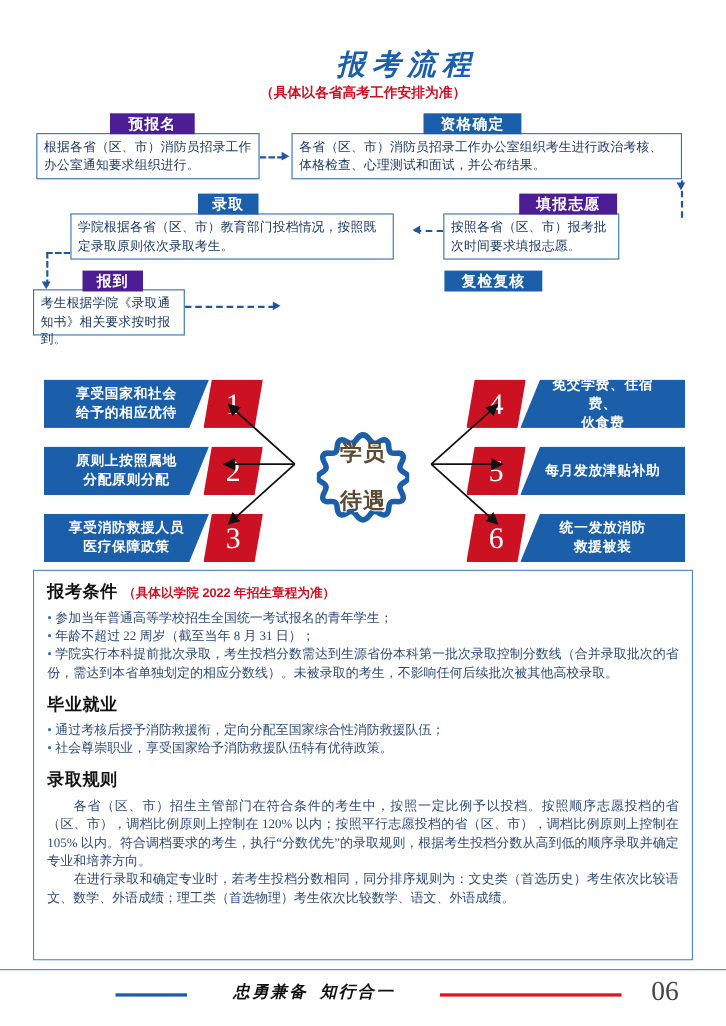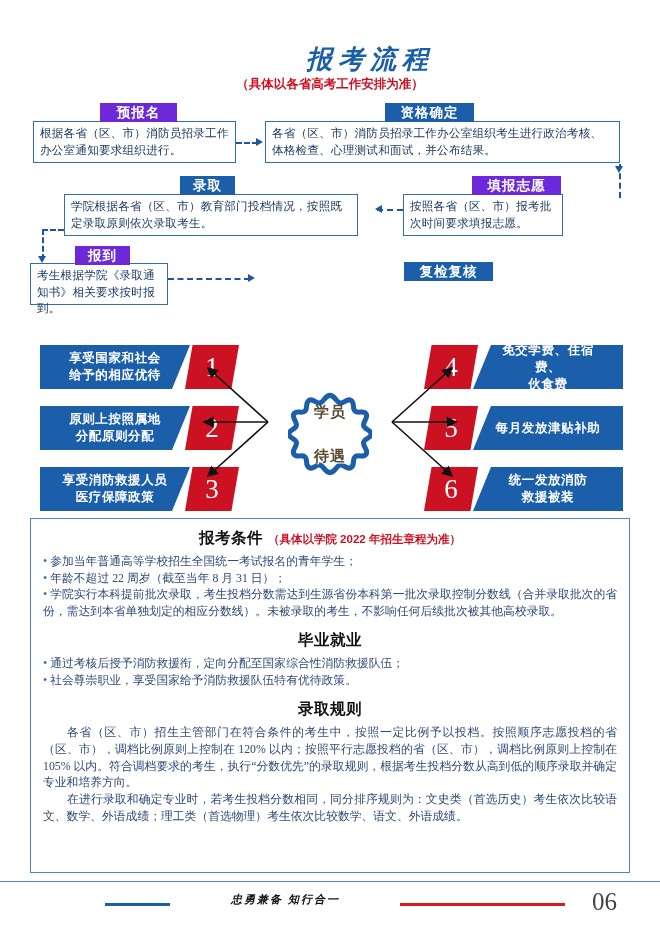--- a/index.html
+++ b/index.html
@@ -42,21 +42,21 @@
   .flow-badge{
     position:absolute;
     height:19px;line-height:19px;
     font-family:"Liberation Sans","DejaVu Sans",sans-serif;
     font-size:13.5px;font-weight:bold;color:#ffffff;
     text-align:center;letter-spacing:1px;
     padding:0 9px;
     box-sizing:border-box;
     z-index:3;
   }
-  .badge-red{background:#6d28d9;}
+  .badge-red{background:#4c1d95;}
   .badge-blue{background:#1b5faa;text-align:center;}
 
   .flow-box{
     position:absolute;
     border:1.3px solid #2f6fb5;
     background:#ffffff;
     box-sizing:border-box;
     padding:4px 6px 3px 6px;
     font-family:"Liberation Serif","DejaVu Serif",serif;
     font-size:11.6px;
@@ -120,21 +120,21 @@
   
   .right .b-num{left:0;clip-path:polygon(14% 0,100% 0,86% 100%,0 100%);}
   .right .b-text{left:49px;width:150px;clip-path:polygon(12% 0,100% 0,100% 100%,0 100%);}
 
   
   #gear-wrap{position:absolute;left:288px;top:392px;width:84px;height:84px;z-index:4;}
   #gear-label{
     position:absolute;left:0;top:0;width:84px;height:84px;
     display:flex;flex-direction:column;align-items:center;justify-content:center;
     font-family:"Liberation Serif","DejaVu Serif",serif;
-    font-weight:bold;font-size:15px;line-height:20px;
+    font-weight:bold;font-size:20px;line-height:20px;
     color:#5a4a32;
     text-shadow:1px 1px 0 #ffffff;
     letter-spacing:1px;
     gap:24px;
   }
   #arrows-svg{position:absolute;left:0;top:330px;width:660px;height:170px;z-index:1;}
 
   
   #info-panel{
     position:absolute;left:30px;top:518px;width:600px;height:355px;
@@ -143,21 +143,20 @@
     box-sizing:border-box;
     padding:9px 12px 8px 12px;
   }
   .panel-head{
     font-family:"Liberation Sans","DejaVu Sans",sans-serif;
     font-weight:bold;
     font-size:15.5px;
     color:#111111;
     letter-spacing:0.5px;
     margin:0 0 4px 0;
-    text-align:center;
   }
   .panel-head .note{
     font-size:11.5px;color:#cc1122;font-weight:bold;letter-spacing:0;
   }
   .h-gap{margin-top:11px;}
   .bullet-line{
     font-family:"Liberation Serif","DejaVu Serif",serif;
     font-size:11.8px;line-height:16.5px;
     color:#2e4a77;
     text-align:justify;
@@ -181,23 +180,23 @@
   }
 
   
   #footer{position:absolute;left:0;top:890px;width:660px;height:30px;}
   .f-rule{position:absolute;top:13px;height:0;}
   #f-rule-blue{left:105px;width:65px;border-top:3px solid #1b5faa;}
   #f-rule-red{left:400px;width:165px;border-top:3px solid #d71920;}
   #f-motto{
     position:absolute;left:178px;top:2px;width:215px;
     text-align:center;
-    font-family:Liberation Sans, sans-serif;
+    font-family:Liberation Mono, monospace;
     font-weight:bold;font-style:italic;
-    font-size:11px;color:#111111;letter-spacing:2px;
+    font-size:15px;color:#111111;letter-spacing:2px;
   }
   #f-pageno{
     position:absolute;left:592px;top:-2px;width:60px;
     font-family:"Liberation Serif","DejaVu Serif",serif;
     font-size:25px;color:#444444;
   }
   #footer-topline{position:absolute;left:0;top:881px;width:660px;height:0;border-top:1px solid #4a86c8;}
 </style>
 </head>
 <body>
@@ -231,21 +230,21 @@
 
   <div class="flow-badge badge-red" style="left:472px;top:176px;width:89px;">填报志愿</div>
   <div class="flow-box" style="left:403px;top:194px;width:160px;height:42px;">按照各省（区、市）报考批次时间要求填报志愿。</div>
 
   <div class="flow-badge badge-blue" style="left:180px;top:176px;width:55px;">录取</div>
   <div class="flow-box" style="left:64px;top:194px;width:294px;height:42px;">学院根据各省（区、市）教育部门投档情况，按照既定录取原则依次录取考生。</div>
 
   <div class="flow-badge badge-red" style="left:75px;top:246px;width:55px;">报到</div>
   <div class="flow-box" style="left:30px;top:263px;width:138px;height:42px;">考生根据学院《录取通知书》相关要求按时报到。</div>
 
-  <div class="flow-badge badge-blue" style="left:404px;top:246px;width:89px;margin-top:16px;">复检复核</div>
+  <div class="flow-badge badge-blue" style="left:404px;top:246px;width:89px;">复检复核</div>
 
 
   <svg id="arrows-svg" viewBox="0 0 660 170">
     <defs>
       <marker id="ah" markerWidth="7" markerHeight="7" refX="6" refY="3.5" orient="auto">
         <path d="M0,0 L7,3.5 L0,7 z" fill="#111111"></path>
       </marker>
     </defs>
     <g stroke="#111111" stroke-width="1.6" fill="none" marker-end="url(#ah)">
       <line x1="268" y1="92" x2="208" y2="38"></line>

